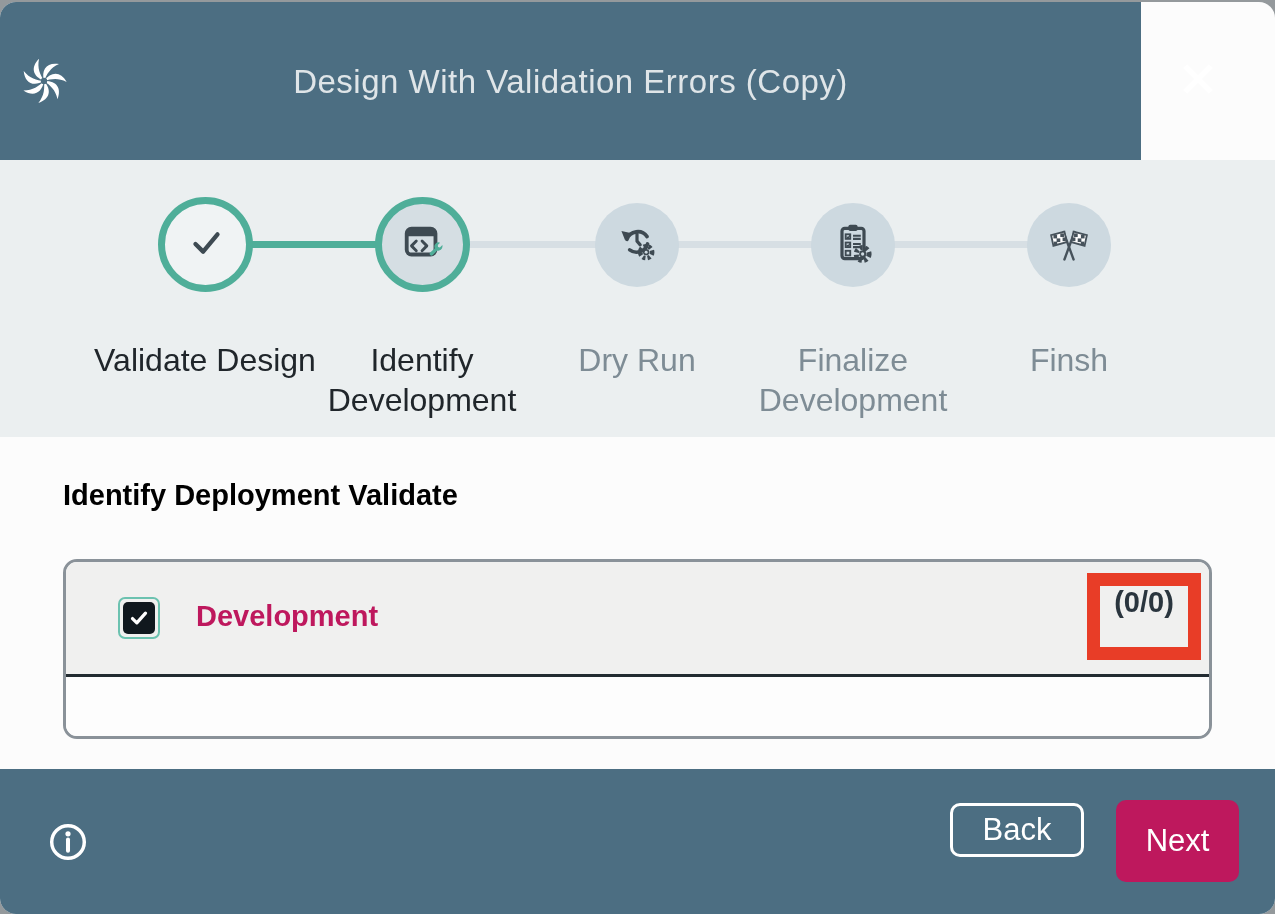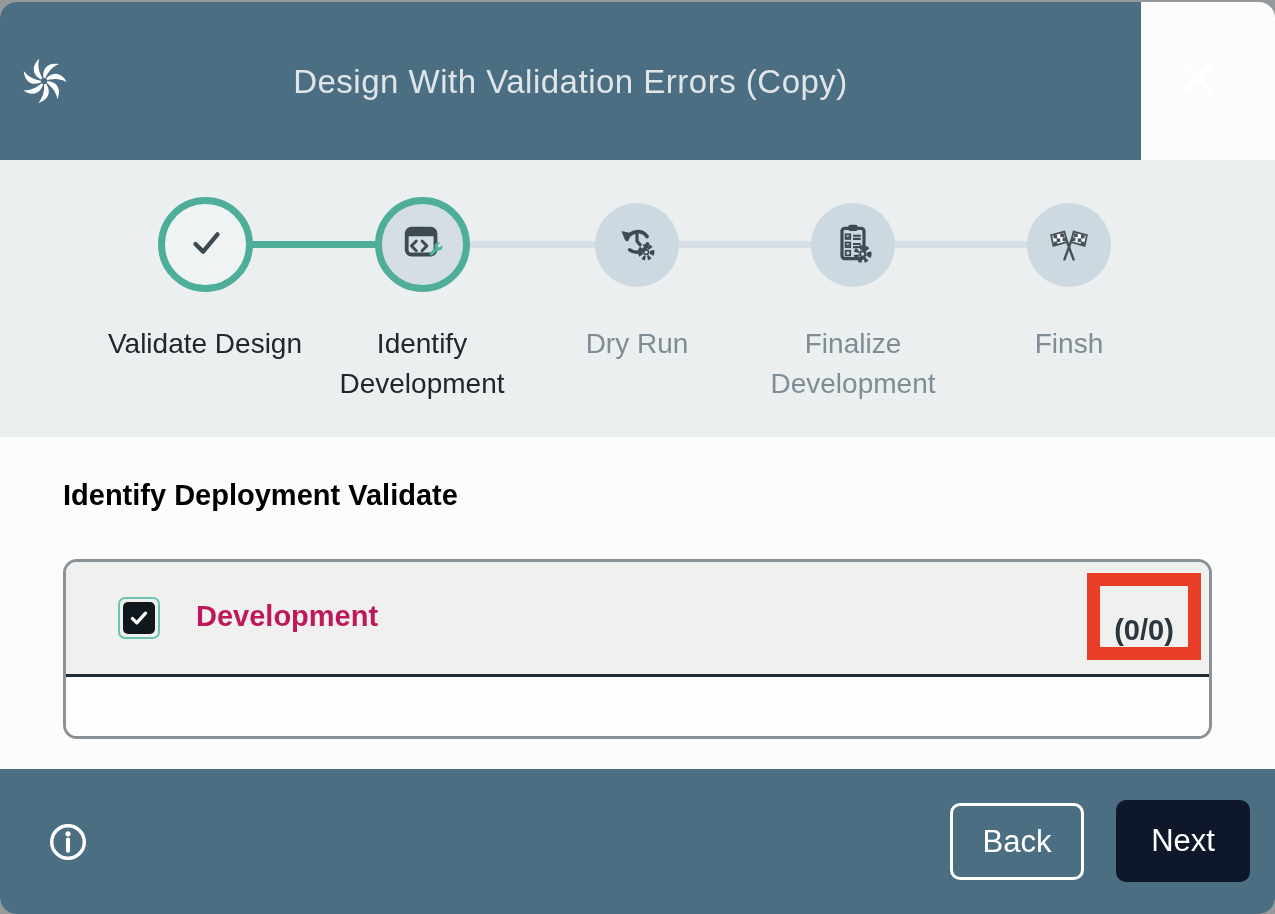--- a/index.html
+++ b/index.html
@@ -48,22 +48,22 @@
     width:95px; height:95px; top:37px;
     border:7px solid #4FAE99;
   }
   .step-circle.completed { background:#F0F3F4; }
   .step-circle.active { background:#D5DEE3; }
   .step-circle.upcoming {
     width:84px; height:84px; top:43px;
     background:#CDD9E0;
   }
   .step-label {
-    position:absolute; top:164px; width:230px;
-    text-align:center; font-size:28px; line-height:40px;
+    position:absolute; top:180px; width:230px;
+    text-align:center; font-size:32px; line-height:40px;
   }
   .step-label.dark { color:#20262B; }
   .step-label.muted { color:#7E8C95; }
   
   .content {
     position:absolute; left:0; top:435px; width:1275px; height:332px;
     background:#FCFCFC;
   }
   .content-heading {
     position:absolute; left:63px; top:42px;
@@ -92,44 +92,44 @@
     width:32px; height:32px; border-radius:5px; background:#10181E;
     display:flex; align-items:center; justify-content:center;
   }
   .target-name {
     position:absolute; left:130px; top:38px;
     font-size:29px; font-weight:bold; color:#be185d;
   }
   .annotation-highlight {
     position:absolute; left:1087px; top:571px; width:114px; height:87px;
     border:13px solid #E83D27;
-    display:flex; align-items:flex-end; justify-content:center;
+    display:flex; align-items:flex-start; justify-content:center;
     pointer-events:none; z-index:5;
   }
   .target-count {
     font-size:29px; font-weight:bold; color:#2A353E;
   }
   
   .footer {
     position:absolute; left:0; top:767px; width:1275px; height:145px;
     background:#4C6E82;
   }
   .info-btn {
     position:absolute; left:44px; top:50px; width:48px; height:48px;
     background:none; border:none; cursor:pointer;
   }
   .back-btn {
-    position:absolute; left:950px; top:34px; width:134px; height:77px;
+    position:absolute; left:950px; top:34px; width:134px; height:54px;
     background:transparent; border:3px solid #FFFFFF; border-radius:10px;
     color:#FFFFFF; font-size:31px; font-family:"Liberation Sans", sans-serif;
     cursor:pointer;
   }
   .next-btn {
-    position:absolute; left:1116px; top:31px; width:134px; height:82px;
-    background:#0f172a; border:none; border-radius:10px;
+    position:absolute; left:1116px; top:31px; width:123px; height:82px;
+    background:#be185d; border:none; border-radius:10px;
     color:#FFFFFF; font-size:31px; font-family:"Liberation Sans", sans-serif;
     cursor:pointer;
   }
 </style>
 </head>
 <body>
 
 <div class="dialog">
 
   <div class="header">

